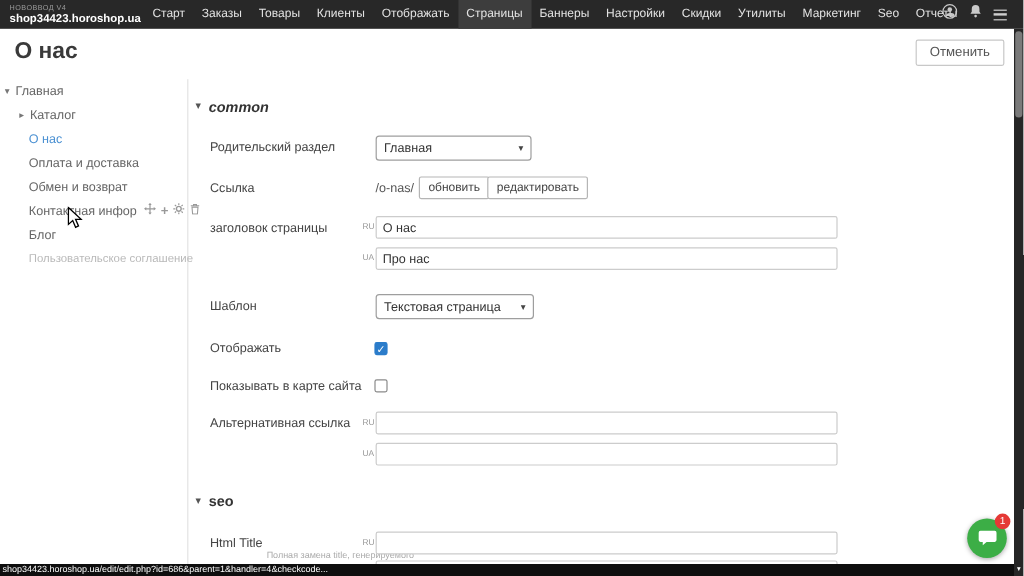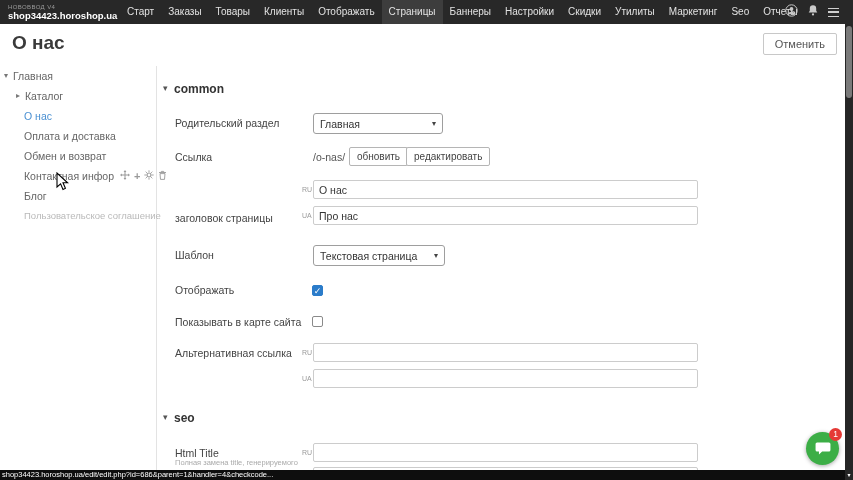--- a/index.html
+++ b/index.html
@@ -156,34 +156,34 @@
   </div>
   <div class="snode">
     <span>Блог</span>
   </div>
   <div class="snode dis">
     <span>Пользовательское соглашение</span>
   </div>
 </div>
 
 <span class="abs section-caret" style="left:163px; top:83px;">▾</span>
-<span class="abs section-label" style="left:174px; top:82px;">common</span>
+<span class="abs section-label" style="left:174px; top:82px;font-style:italic;">common</span>
 
 <span class="abs flabel" style="left:175px; top:117px;">Родительский раздел</span>
 <div class="selectbox" style="left:313px; top:113px;">
   <span>Главная</span>
   <span class="chev">▾</span>
 </div>
 
 <span class="abs flabel" style="left:175px; top:151px;">Ссылка</span>
 <span class="abs linkval" style="left:313px; top:151px;">/o-nas/</span>
 <button class="mini-btn" style="left:349px; top:147px;">обновить</button>
 <button class="mini-btn" style="left:406px; top:147px;">редактировать</button>
 
-<span class="abs flabel" style="left:175px; top:184px;margin-top:28px;">заголовок страницы</span>
+<span class="abs flabel" style="left:175px; top:184px;">заголовок страницы</span>
 <span class="abs lang" style="left:302px; top:186px;">RU</span>
 <input class="tinput" style="left: 313px; top: 180px;" value="О нас">
 <span class="abs lang" style="left:302px; top:212px;">UA</span>
 <input class="tinput" style="left: 313px; top: 206px;" value="Про нас">
 
 <span class="abs flabel" style="left:175px; top:249px;">Шаблон</span>
 <div class="selectbox" style="left:313px; top:245px; width:132px;">
   <span>Текстовая страница</span>
   <span class="chev">▾</span>
 </div>
@@ -197,21 +197,21 @@
 <span class="abs flabel" style="left:175px; top:347px;">Альтернативная ссылка</span>
 <span class="abs lang" style="left:302px; top:349px;">RU</span>
 <input class="tinput" style="left: 313px; top: 343px;" value="">
 <span class="abs lang" style="left:302px; top:375px;">UA</span>
 <input class="tinput" style="left: 313px; top: 369px;" value="">
 
 <span class="abs section-caret" style="left:163px; top:412px;">▾</span>
 <span class="abs section-label" style="left:174px; top:411px;">seo</span>
 
 <span class="abs flabel" style="left:175px; top:447px;">Html Title</span>
-<span class="abs fhint" style="left:175px; top:458px;">Полная замена title, генерируемого</span>
+<span class="abs fhint" style="left:175px; top:458px;text-align:right;">Полная замена title, генерируемого</span>
 <span class="abs lang" style="left:302px; top:449px;">RU</span>
 <input class="tinput" style="left: 313px; top: 443px;" value="">
 <span class="abs lang" style="left:302px; top:474px;">UA</span>
 <input class="tinput" style="left: 313px; top: 467px;" value="">
 
 <div class="vscroll">
   <div class="vthumb"></div>
   <div class="varrow">▾</div>
 </div>
 <div class="statusbar">

